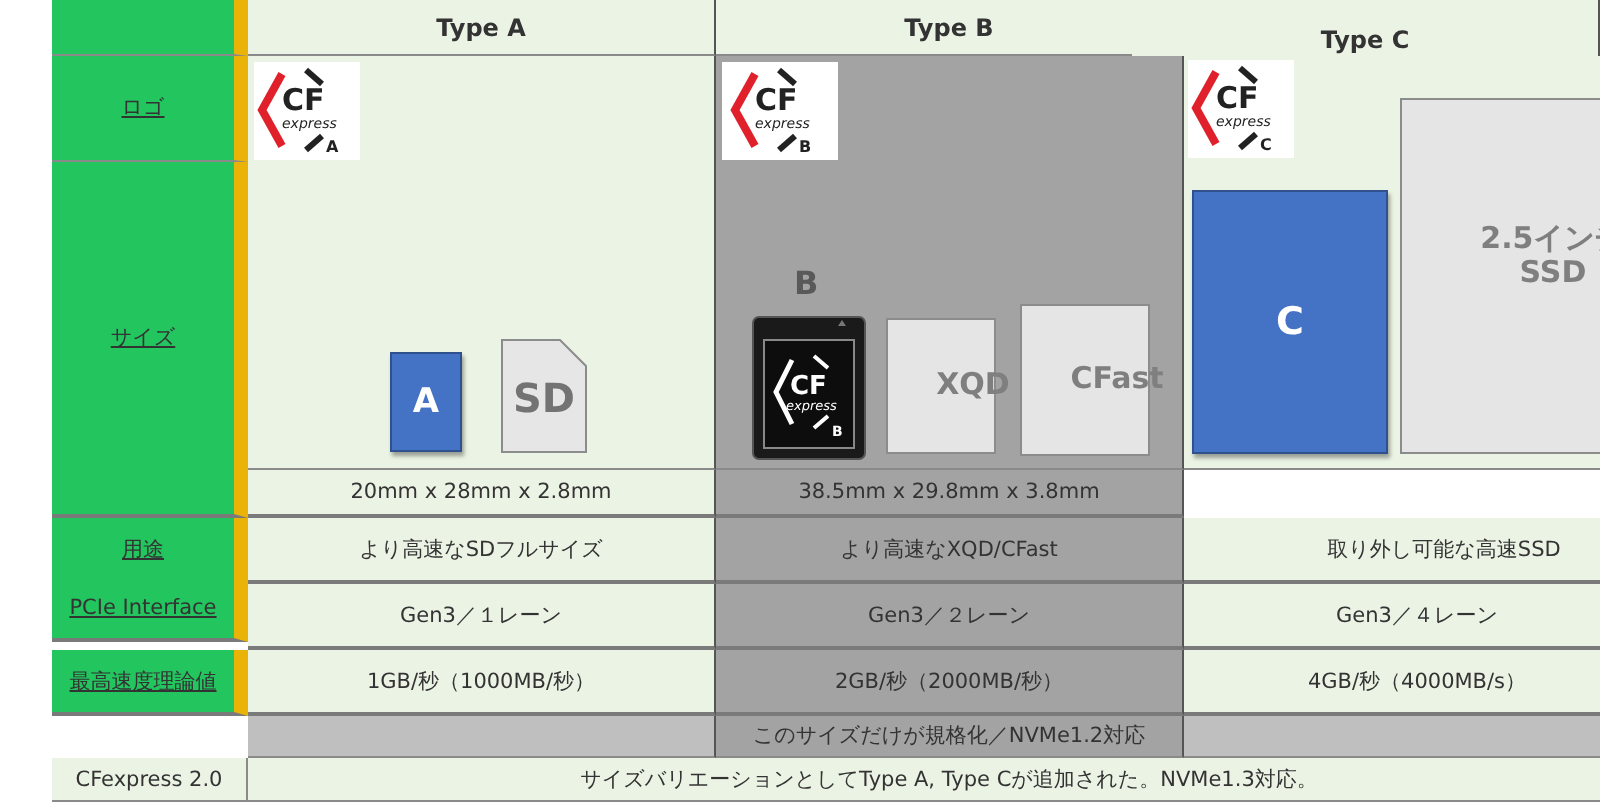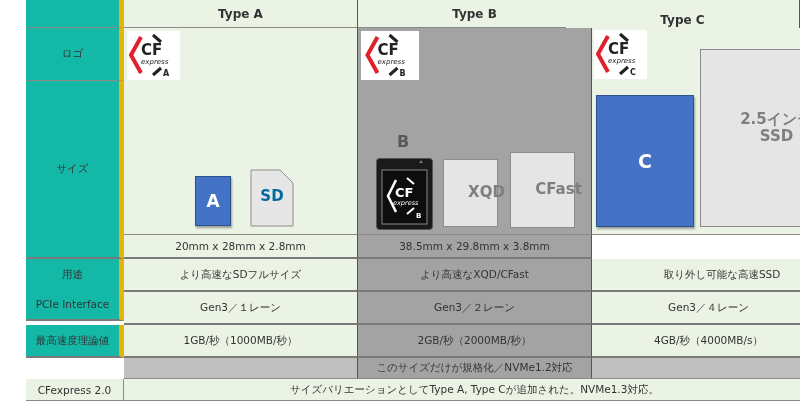--- a/index.html
+++ b/index.html
@@ -7,21 +7,21 @@
   body { font-family: "DejaVu Sans", "Liberation Sans", sans-serif; color: #333; }
   .grid {
     position: absolute; left: 0; top: 0; width: 800px; height: 401px; margin-left: 26px;
   }
   .cell {
     position: absolute;
     display: flex; align-items: center; justify-content: center;
     font-size: 10.5px; color: #333;
     border-right: 1px solid #555; border-bottom: 1px solid #8a8a8a;
   }
-  .label { background: #14b8a6; border-right: 5px solid #eab308; }
+  .label { background: #22c55e; border-right: 7px solid #eab308; text-decoration: underline; }
   .greenc { background: #ebf3e4; }
   .yellowc { background: #a3a3a3; }
   .grayc { background: #bfbfbf; }
   .hdr { font-weight: bold; font-size: 12px; color: #333; }
   .thick-b { border-bottom: 2px solid #7a7a7a; }
 
   .logo {
     position: absolute; width: 53px; height: 49px; background: #fff;
   }
   .logo svg { width: 100%; height: 100%; }
@@ -35,21 +35,21 @@
     position: absolute; background: #e5e5e5; border: 1px solid #8c8c8c;
     color: #7f7f7f; font-weight: bold; display: flex; align-items: center; justify-content: center;
     text-align: center; line-height: 1.15; padding-left: 32px;
   }
   .sd-card {
     position: absolute; width: 44px; height: 58px;
   }
   .sd-card svg { position: absolute; left: 0; top: 0; }
   .sd-card span {
     position: absolute; left: 0; right: 0; top: 18px; text-align: center;
-    color: #0369a1; font-weight: bold; font-size: 15px;
+    color: #737373; font-weight: bold; font-size: 20px;
   }
   .cfb-card { position: absolute; width: 58px; height: 72px; }
   .b-label {
     position: absolute; font-weight: bold; font-size: 16px; color: #595959;
   }
 </style>
 </head>
 <body>
 
 <div class="grid">

